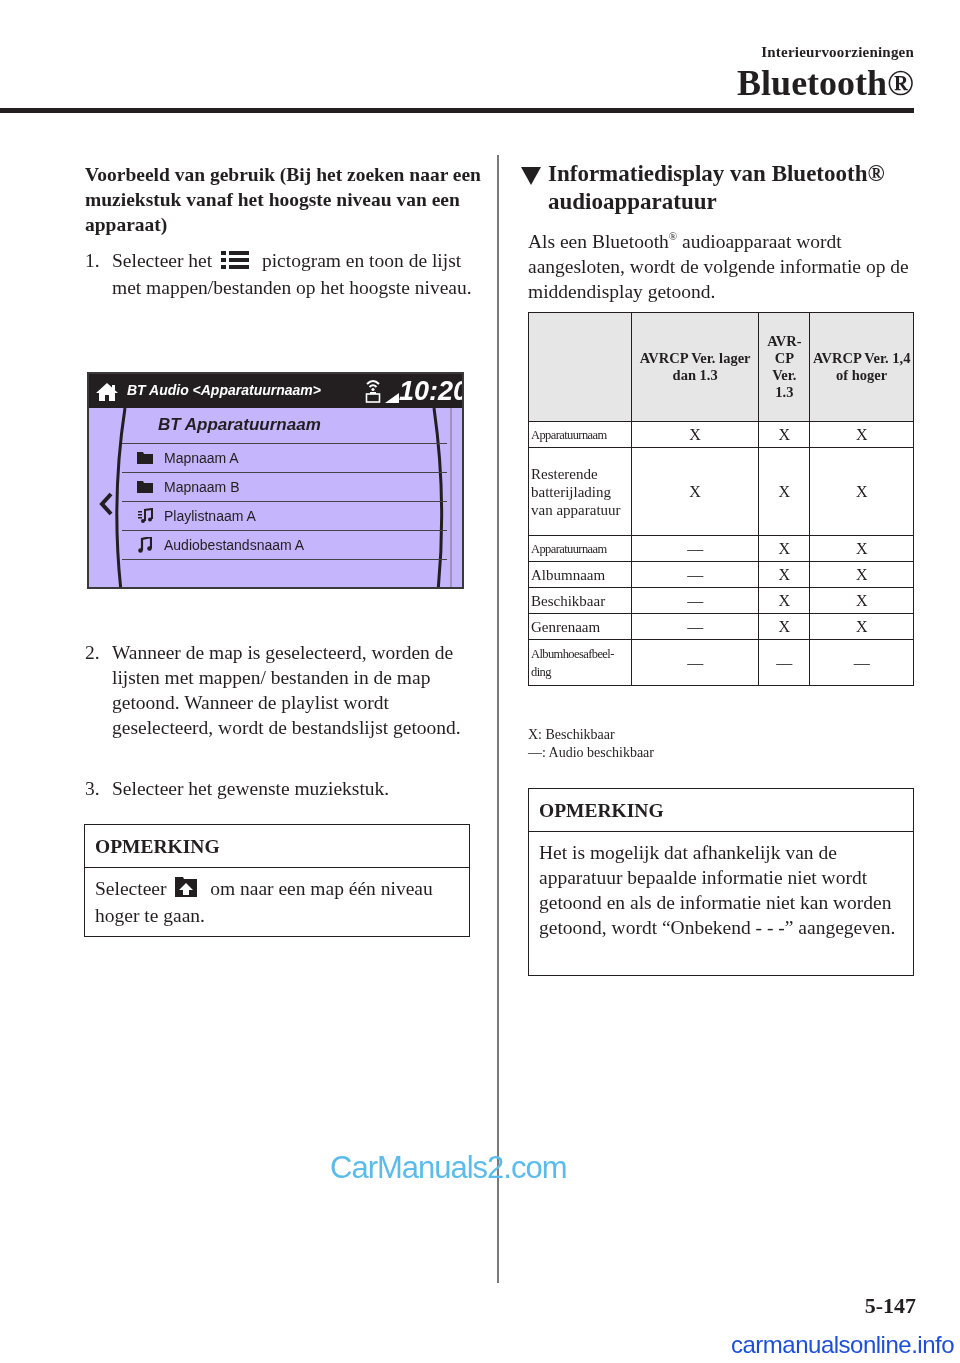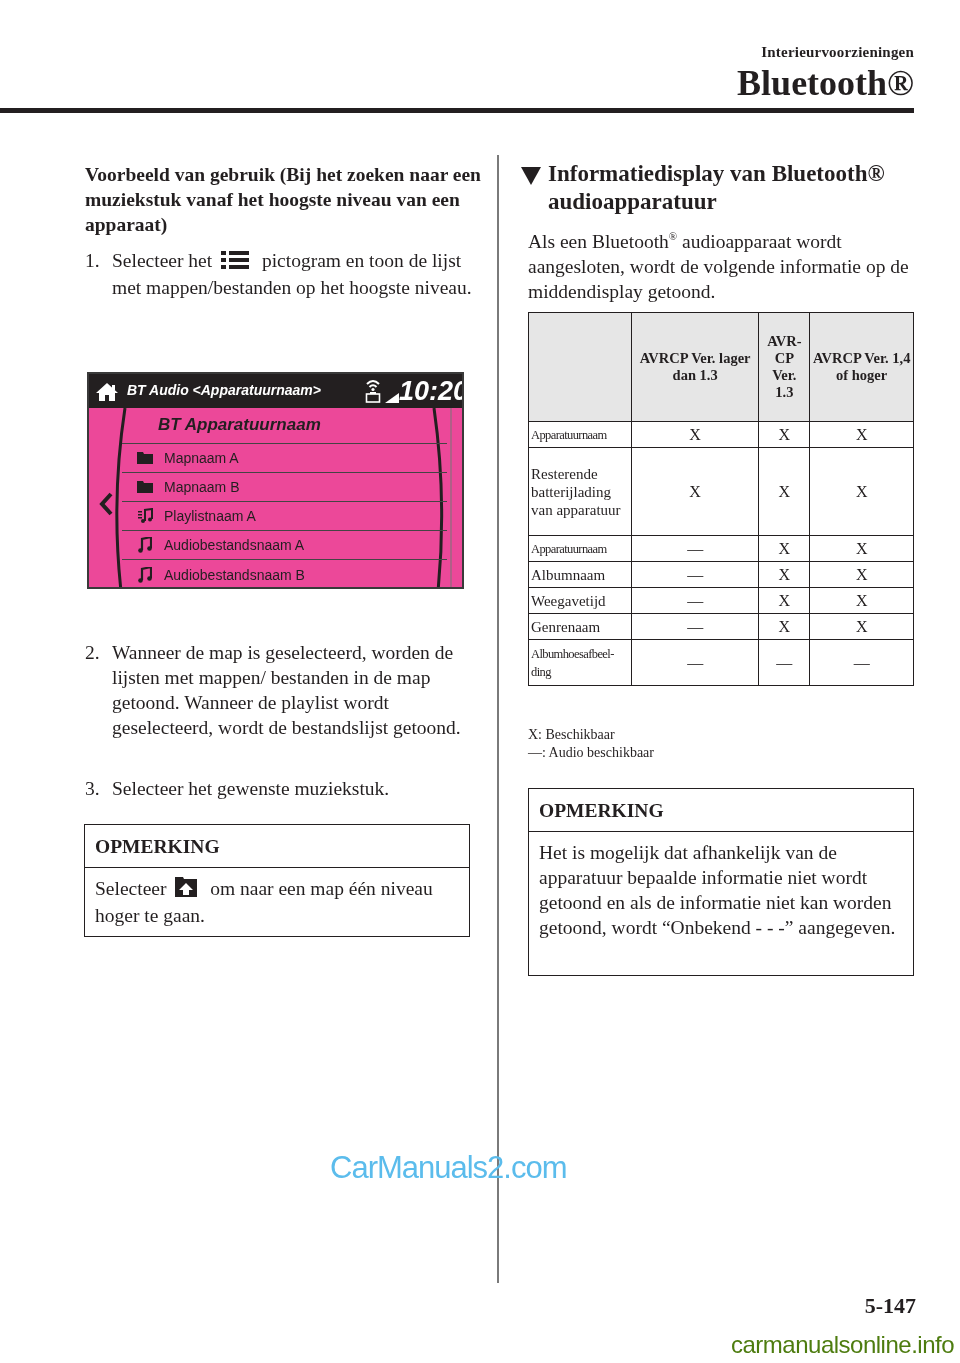--- a/index.html
+++ b/index.html
@@ -12,21 +12,21 @@
 
   .col-divider { position: absolute; left: 497px; top: 155px; width: 2px; height: 1128px; background: #7a7a7a; }
 
   .subhead { position: absolute; left: 85px; top: 162px; width: 400px; font-size: 19.5px; font-weight: bold; line-height: 25px; }
   .step { position: absolute; left: 85px; width: 395px; font-size: 19.5px; line-height: 25px; }
   .step .num { position: absolute; left: 0; top: 0; }
   .step .txt { padding-left: 27px; display: block; }
   .inline-icon { display: inline-block; vertical-align: -2px; margin: 0 8px 0 4px; }
 
   
-  .screen { position: absolute; left: 87px; top: 372px; width: 377px; height: 217px; border: 2px solid #3a3a3a; background: #ec4899; overflow: hidden; font-family: "Liberation Sans", "DejaVu Sans", sans-serif; }
+  .screen { position: absolute; left: 87px; top: 372px; width: 377px; height: 217px; border: 2px solid #3a3a3a; background: #c4b5fd; overflow: hidden; font-family: "Liberation Sans", "DejaVu Sans", sans-serif; }
   .scr-bar { position: absolute; left: 0; top: 0; width: 100%; height: 34px; background: #231f20; color: #fff; }
   .scr-home { position: absolute; left: 6px; top: 8px; }
   .scr-bar-title { position: absolute; left: 38px; top: 8px; font-size: 14px; font-weight: bold; font-style: italic; }
   .scr-bt-icon { position: absolute; left: 276px; top: 5px; }
   .scr-signal { position: absolute; left: 296px; top: 15px; }
   .scr-clock { position: absolute; left: 310px; top: 2px; font-size: 27px; font-weight: bold; font-style: italic; }
   .scr-curves { position: absolute; left: 0; top: 0; }
   .scr-back { position: absolute; left: 10px; top: 118px; }
   .scr-list { position: absolute; left: 33px; top: 34px; width: 325px; }
   .scr-list-title { height: 36px; padding-left: 36px; padding-top: 7px; font-size: 17px; font-weight: bold; font-style: italic; border-bottom: 1px solid #444; }
@@ -47,21 +47,21 @@
 
   table.spec { position: absolute; left: 528px; top: 312px; width: 386px; border-collapse: collapse; font-size: 16px; }
   table.spec th, table.spec td { border: 1.5px solid #231f20; text-align: center; padding: 0 2px; }
   table.spec th { background: #e6e6e6; font-weight: bold; font-size: 14.5px; line-height: 17px; }
   table.spec td.lbl { text-align: left; font-size: 15px; line-height: 18px; padding: 2px 2px; }
   table.spec td.lbl.cond { font-size: 12.5px; letter-spacing: -0.6px; }
   .legend { position: absolute; left: 528px; top: 726px; font-size: 14px; line-height: 18px; }
 
   .page-num { position: absolute; right: 44px; top: 1293px; font-size: 22px; font-weight: bold; }
   .wm1 { position: absolute; left: 330px; top: 1150px; font-family: "Liberation Sans", "DejaVu Sans", sans-serif; font-size: 31px; color: #5bbcec; letter-spacing: -1px; }
-  .wm2 { position: absolute; right: 6px; top: 1331px; font-family: "Liberation Sans", "DejaVu Sans", sans-serif; font-size: 24px; color: #4d7c0f; letter-spacing: -0.5px; }
+  .wm2 { position: absolute; right: 6px; top: 1331px; font-family: "Liberation Sans", "DejaVu Sans", sans-serif; font-size: 24px; color: #1d4ed8; letter-spacing: -0.5px; }
 </style>
 </head>
 <body>
 
 <div class="hdr-section">Interieurvoorzieningen</div>
 <div class="hdr-title">Bluetooth®</div>
 <div class="hdr-rule"></div>
 
 <div class="col-divider"></div>
 
@@ -157,30 +157,20 @@
     </div>
     <div class="scr-item">
       <span class="ic">
         <svg width="14" height="16" viewBox="0 0 14 16">
           <path d="M4 13 L4 2 L13 0 L13 11" stroke="#231f20" stroke-width="2.2" fill="none"></path>
           <circle cx="2.5" cy="13.5" r="2.3" fill="#231f20"></circle>
             <circle cx="11.5" cy="11.5" r="2.3" fill="#231f20"></circle>
         </svg>
       </span>
       <span>Audiobestandsnaam A</span>
-    </div>
-    <div class="scr-item" style="border-bottom:none;">
-      <span class="ic">
-        <svg width="14" height="16" viewBox="0 0 14 16">
-          <path d="M4 13 L4 2 L13 0 L13 11" stroke="#231f20" stroke-width="2.2" fill="none"></path>
-          <circle cx="2.5" cy="13.5" r="2.3" fill="#231f20"></circle>
-            <circle cx="11.5" cy="11.5" r="2.3" fill="#231f20"></circle>
-        </svg>
-      </span>
-      <span>Audiobestandsnaam B</span>
     </div>
   </div>
 </div>
 
 <div class="step" style="top:640px;">
   <span class="num">2.</span>
   <span class="txt">Wanneer de map is geselecteerd, worden de lijsten met mappen/ bestanden in de map getoond. Wanneer de playlist wordt geselecteerd, wordt de bestandslijst getoond.</span>
 </div>
 
 <div class="step" style="top:776px;">
@@ -249,21 +239,21 @@
       <td>X</td>
       <td>X</td>
     </tr>
     <tr style="height:26px;">
       <td class="lbl">Albumnaam</td>
       <td>—</td>
       <td>X</td>
       <td>X</td>
     </tr>
     <tr style="height:26px;">
-      <td class="lbl">Weegavetijd</td>
+      <td class="lbl">Beschikbaar</td>
       <td>—</td>
       <td>X</td>
       <td>X</td>
     </tr>
     <tr style="height:26px;">
       <td class="lbl">Genrenaam</td>
       <td>—</td>
       <td>X</td>
       <td>X</td>
     </tr>

